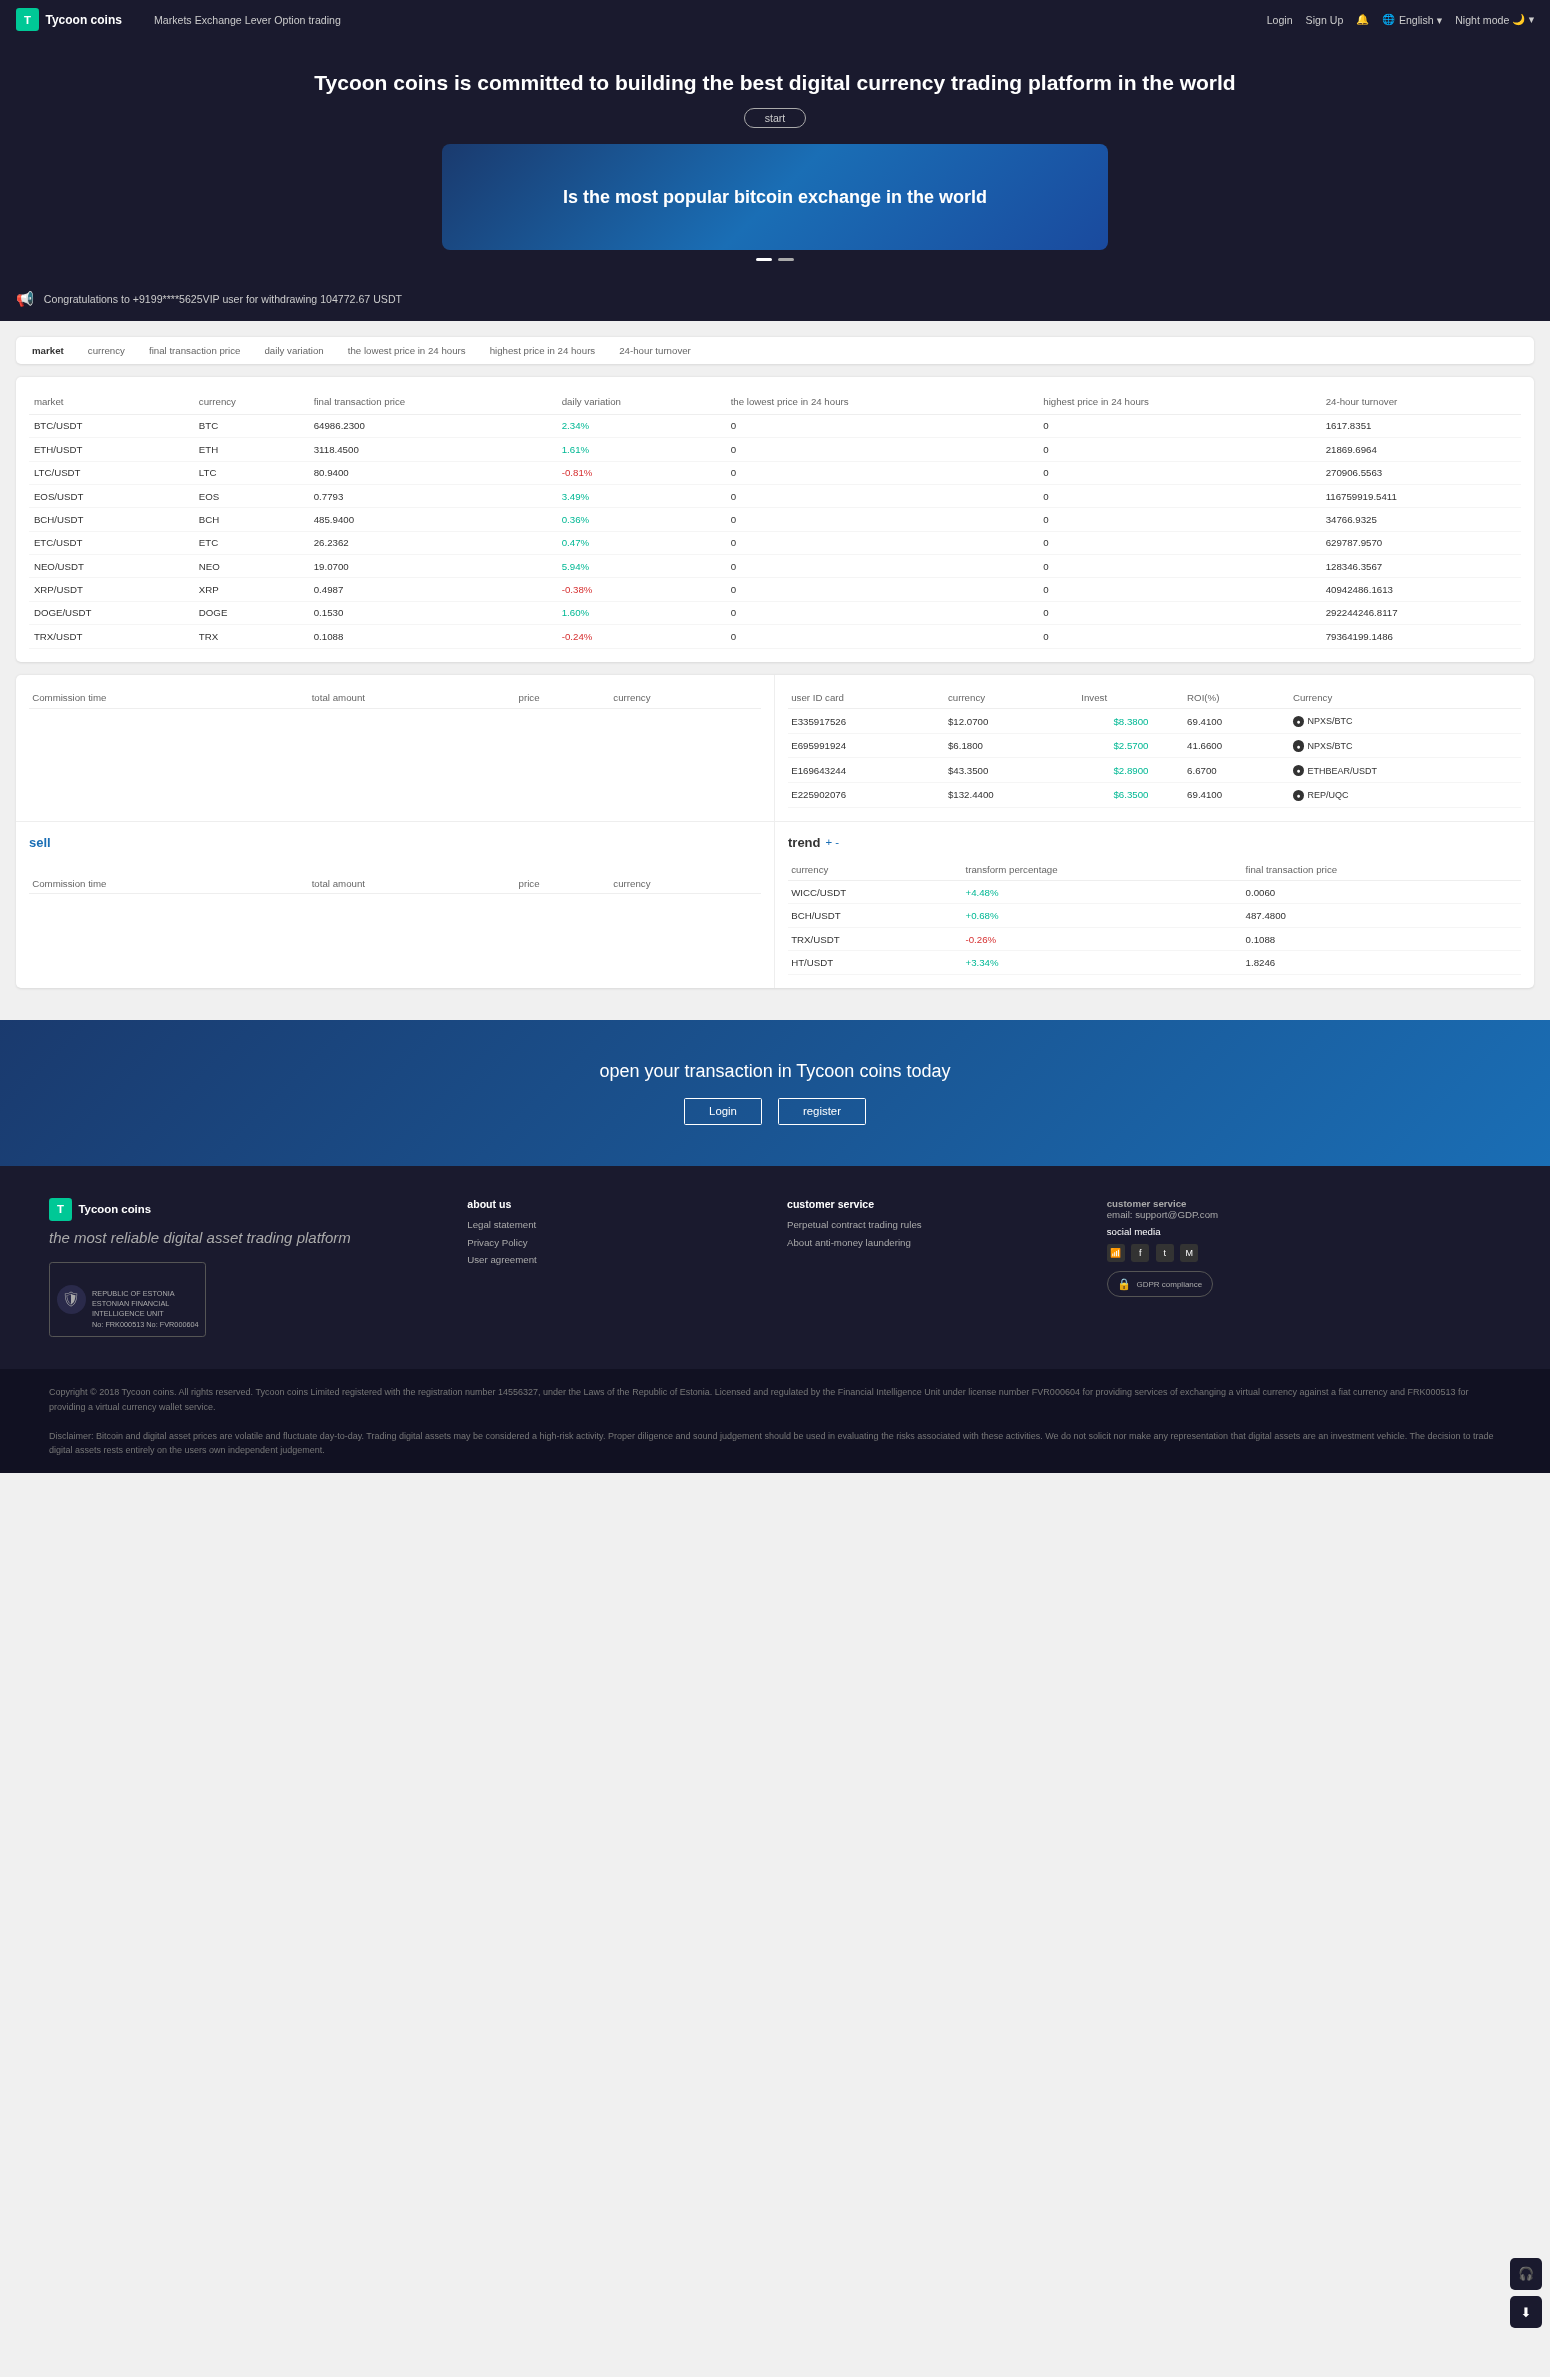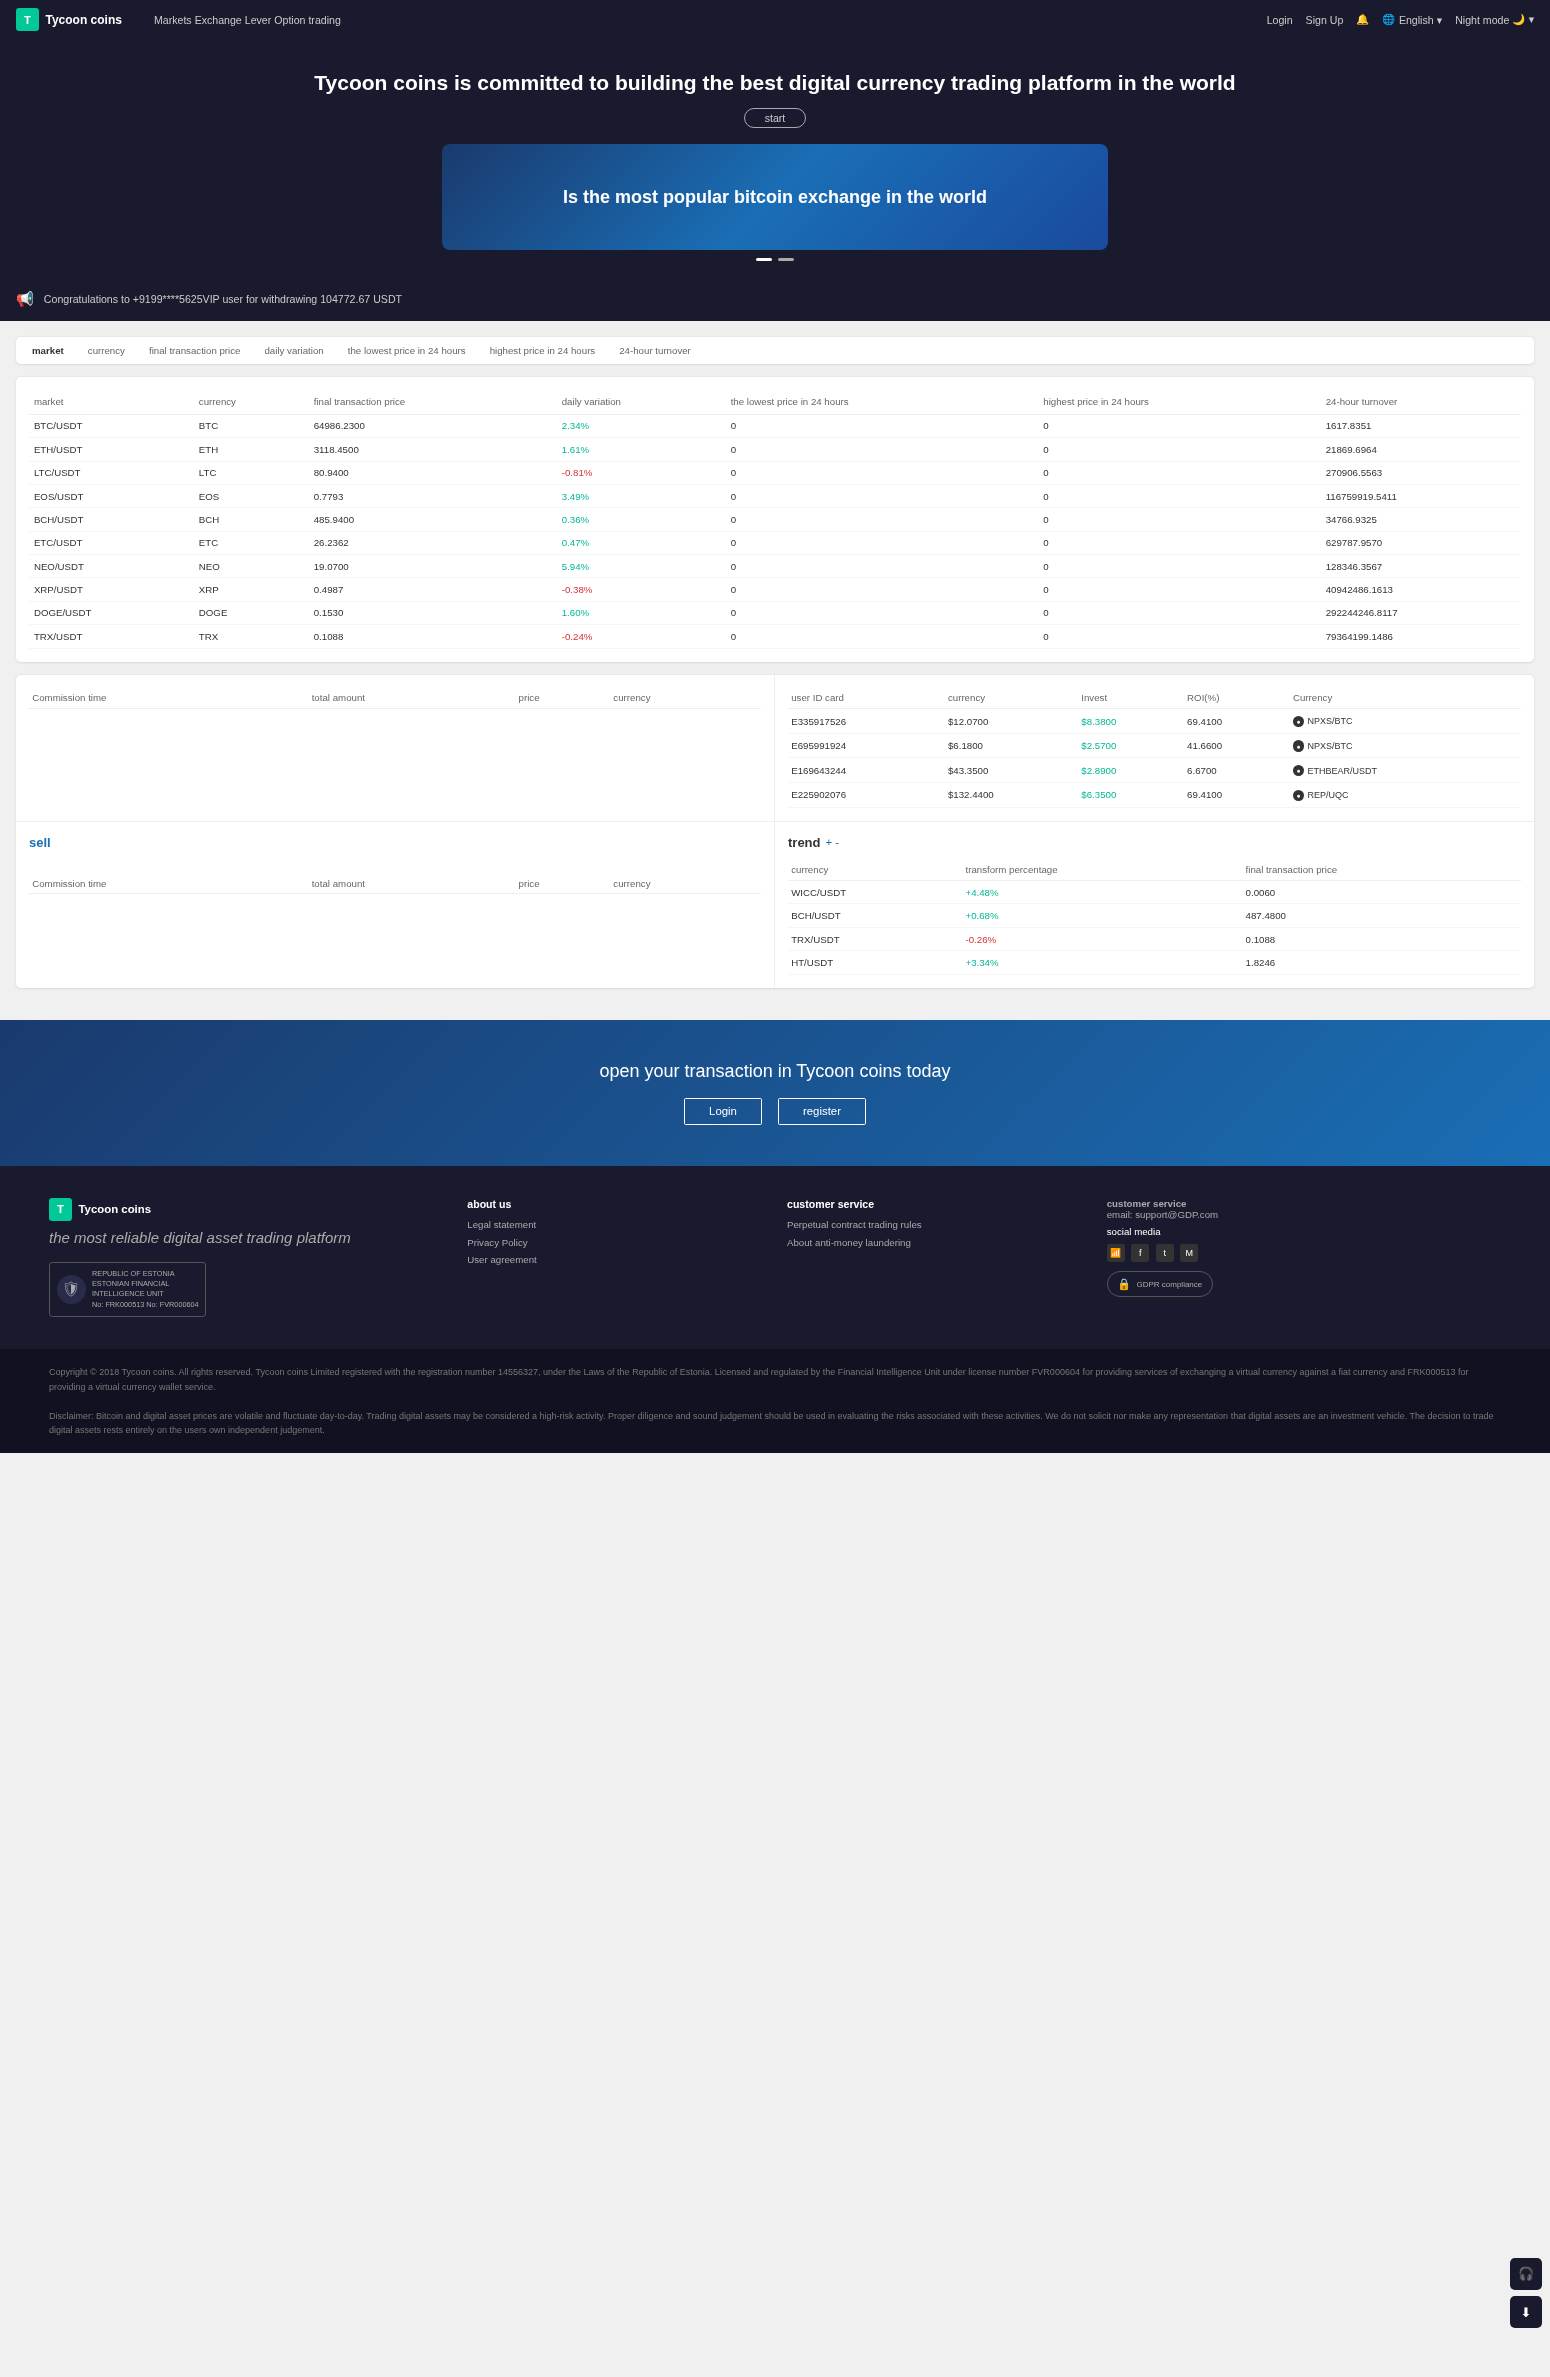--- a/index.html
+++ b/index.html
@@ -178,21 +178,21 @@
       color: #666;
       padding: 4.9px 3.2px;
       border-bottom: 0.8px solid #eee;
       font-weight: normal;
     }
     .invest-table td {
       padding: 5.7px 3.2px;
       border-bottom: 0.8px solid #f5f5f5;
       color: #333;
     }
-    .invest-table td.green { color: #00b894; }
+    .invest-table td.green { color: #00b894; text-align: center; }
     .coin-badge {
       display: inline-flex;
       align-items: center;
       gap: 3.2px;
       font-size: 9px;
     }
     .coin-circle {
       width: 11.4px; height: 11.4px;
       border-radius: 50%;
       background: #333;
@@ -325,21 +325,21 @@
       width: fit-content;
     }
     .badge-shield {
       width: 29px; height: 29px;
       background: #2a2a4a;
       border-radius: 50%;
       display: flex; align-items: center; justify-content: center;
       font-size: 14.6px;
       color: #aaa;
     }
-    .badge-text { font-size: 7.3px; color: #aaa; line-height: 1.4; }
+    .badge-text { font-size: 7.3px; color: #aaa; line-height: 1.4; margin-top: 20px; }
     .footer-col h4 {
       color: #fff;
       font-size: 10.6px;
       margin-bottom: 9.7px;
     }
     .footer-col a {
       display: block;
       color: #aaa;
       text-decoration: none;
       font-size: 9.7px;

